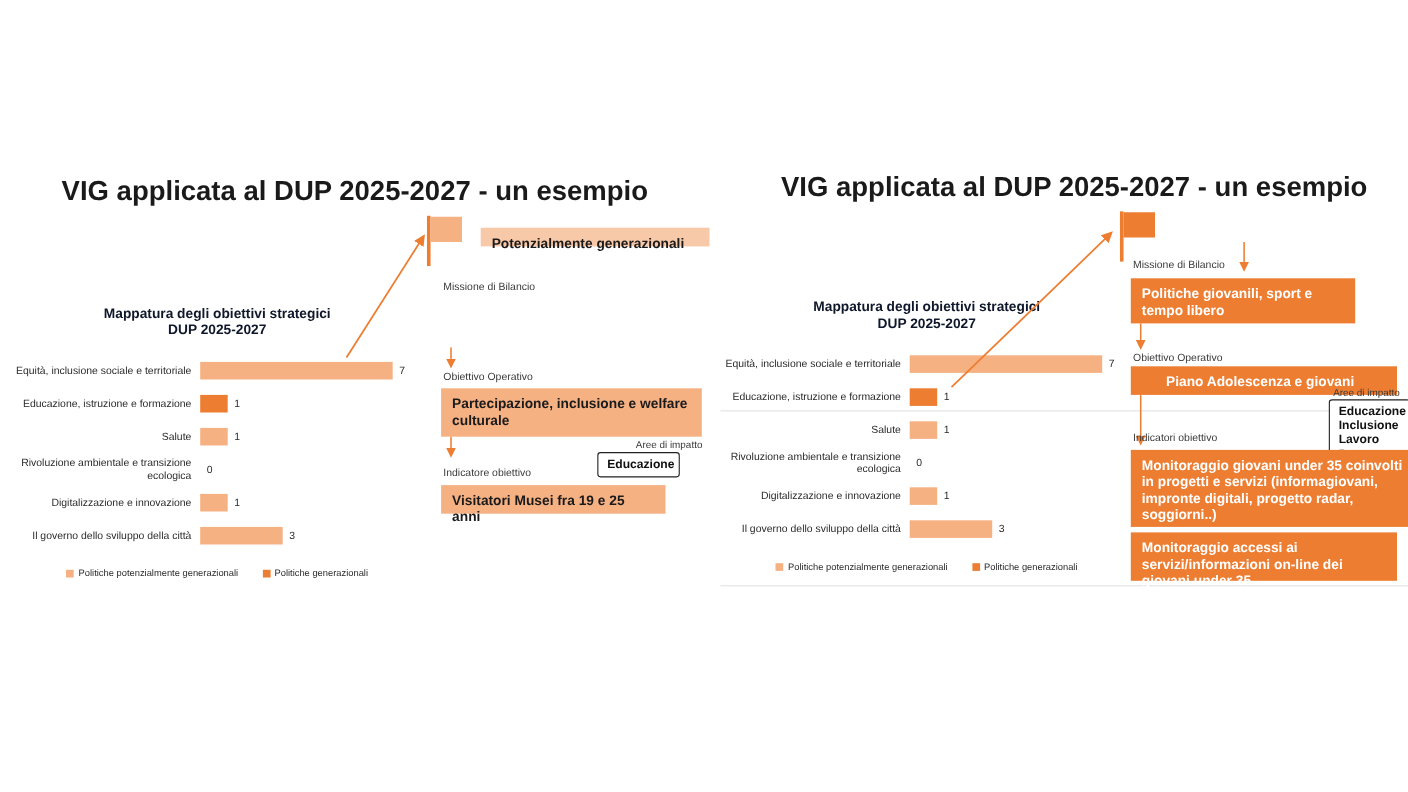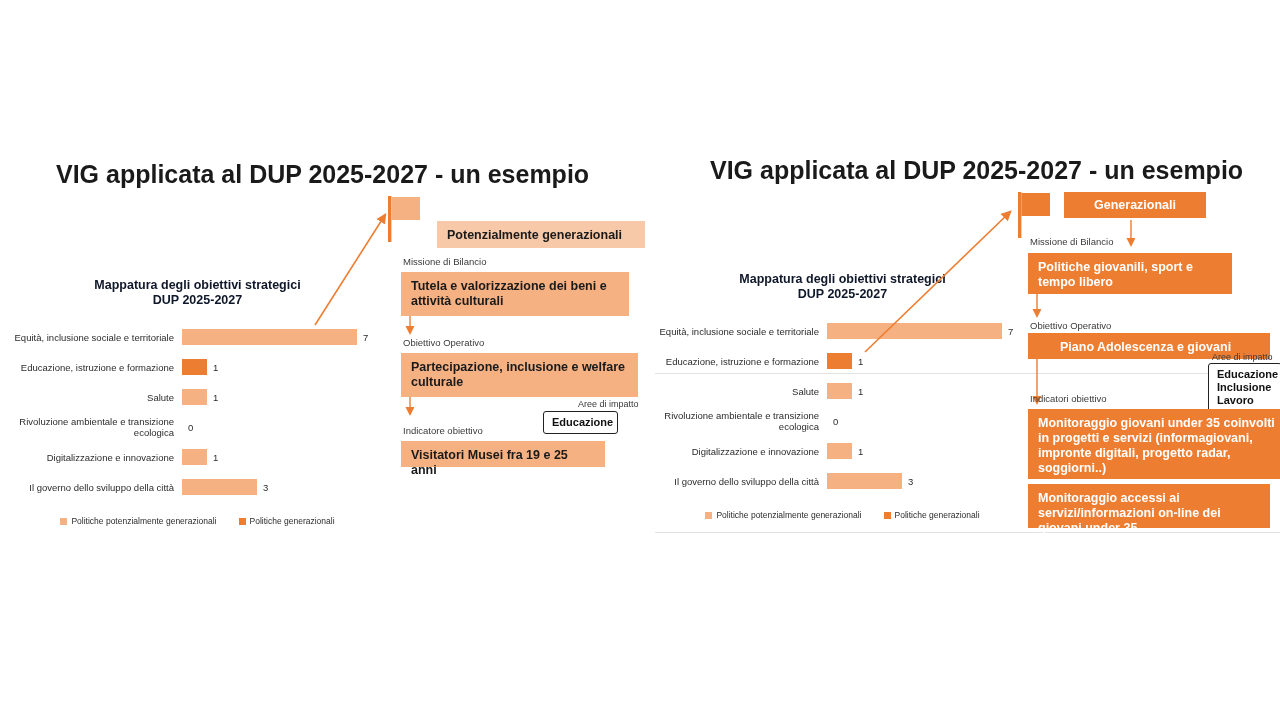--- a/index.html
+++ b/index.html
@@ -233,24 +233,23 @@
     <line x1="15" y1="120" x2="85" y2="10" stroke="#ed7d31" stroke-width="1.6" marker-end="url(#ah-l)"></line>
   </svg>
 
   <div class="flag" style="left:388px; top:196px;">
     <svg width="34" height="46" viewBox="0 0 34 46">
       <rect x="0" y="0" width="3.4" height="46" fill="#ed7d31"></rect>
       <path d="M3.4,1 L32,1 L32,24 L3.4,24 Z" fill="#f6b183"></path>
     </svg>
   </div>
 
-  <div class="flow-box light" style="left:437px; top:221px; width:208px; height:27px;">Potenzialmente generazionali</div>
+  <div class="flow-box light" style="left:437px; top:207px; width:208px; height:17px;">Potenzialmente generazionali</div>
 
   <div class="flow-caption" style="left:403px; top:256px;">Missione di Bilancio</div>
-  <div class="flow-box mid" style="left:401px; top:272px; width:228px; height:44px;">Tutela e valorizzazione dei beni e attività culturali</div>
 
   <svg class="arrow-svg" style="left:405px; top:316px; width:14px; height:24px;">
     <defs>
       <marker id="ad-l1" markerWidth="7" markerHeight="7" refX="5" refY="3.2" orient="auto">
         <path d="M0,0 L6.5,3.2 L0,6.4 z" fill="#ed7d31"></path>
       </marker>
     </defs>
     <line x1="5" y1="0" x2="5" y2="17" stroke="#ed7d31" stroke-width="1.4" marker-end="url(#ad-l1)"></line>
   </svg>
 
@@ -354,21 +353,20 @@
     <line x1="10" y1="152" x2="155" y2="12" stroke="#ed7d31" stroke-width="1.6" marker-end="url(#ah-r)"></line>
   </svg>
 
   <div class="flag" style="left:378px; top:192px;">
     <svg width="34" height="46" viewBox="0 0 34 46">
       <rect x="0" y="0" width="3.4" height="46" fill="#ed7d31"></rect>
       <path d="M3.4,1 L32,1 L32,24 L3.4,24 Z" fill="#ed7d31"></path>
     </svg>
   </div>
 
-  <div class="flow-box solid" style="left:424px; top:192px; width:142px; height:26px; display:flex; align-items:center; justify-content:center;">Generazionali</div>
 
   <div class="flow-caption" style="left:390px; top:236px;">Missione di Bilancio</div>
 
   <svg class="arrow-svg" style="left:486px; top:220px; width:14px; height:32px;">
     <defs>
       <marker id="ad-r1" markerWidth="7" markerHeight="7" refX="5" refY="3.2" orient="auto">
         <path d="M0,0 L6.5,3.2 L0,6.4 z" fill="#ed7d31"></path>
       </marker>
     </defs>
     <line x1="5" y1="0" x2="5" y2="25" stroke="#ed7d31" stroke-width="1.4" marker-end="url(#ad-r1)"></line>

